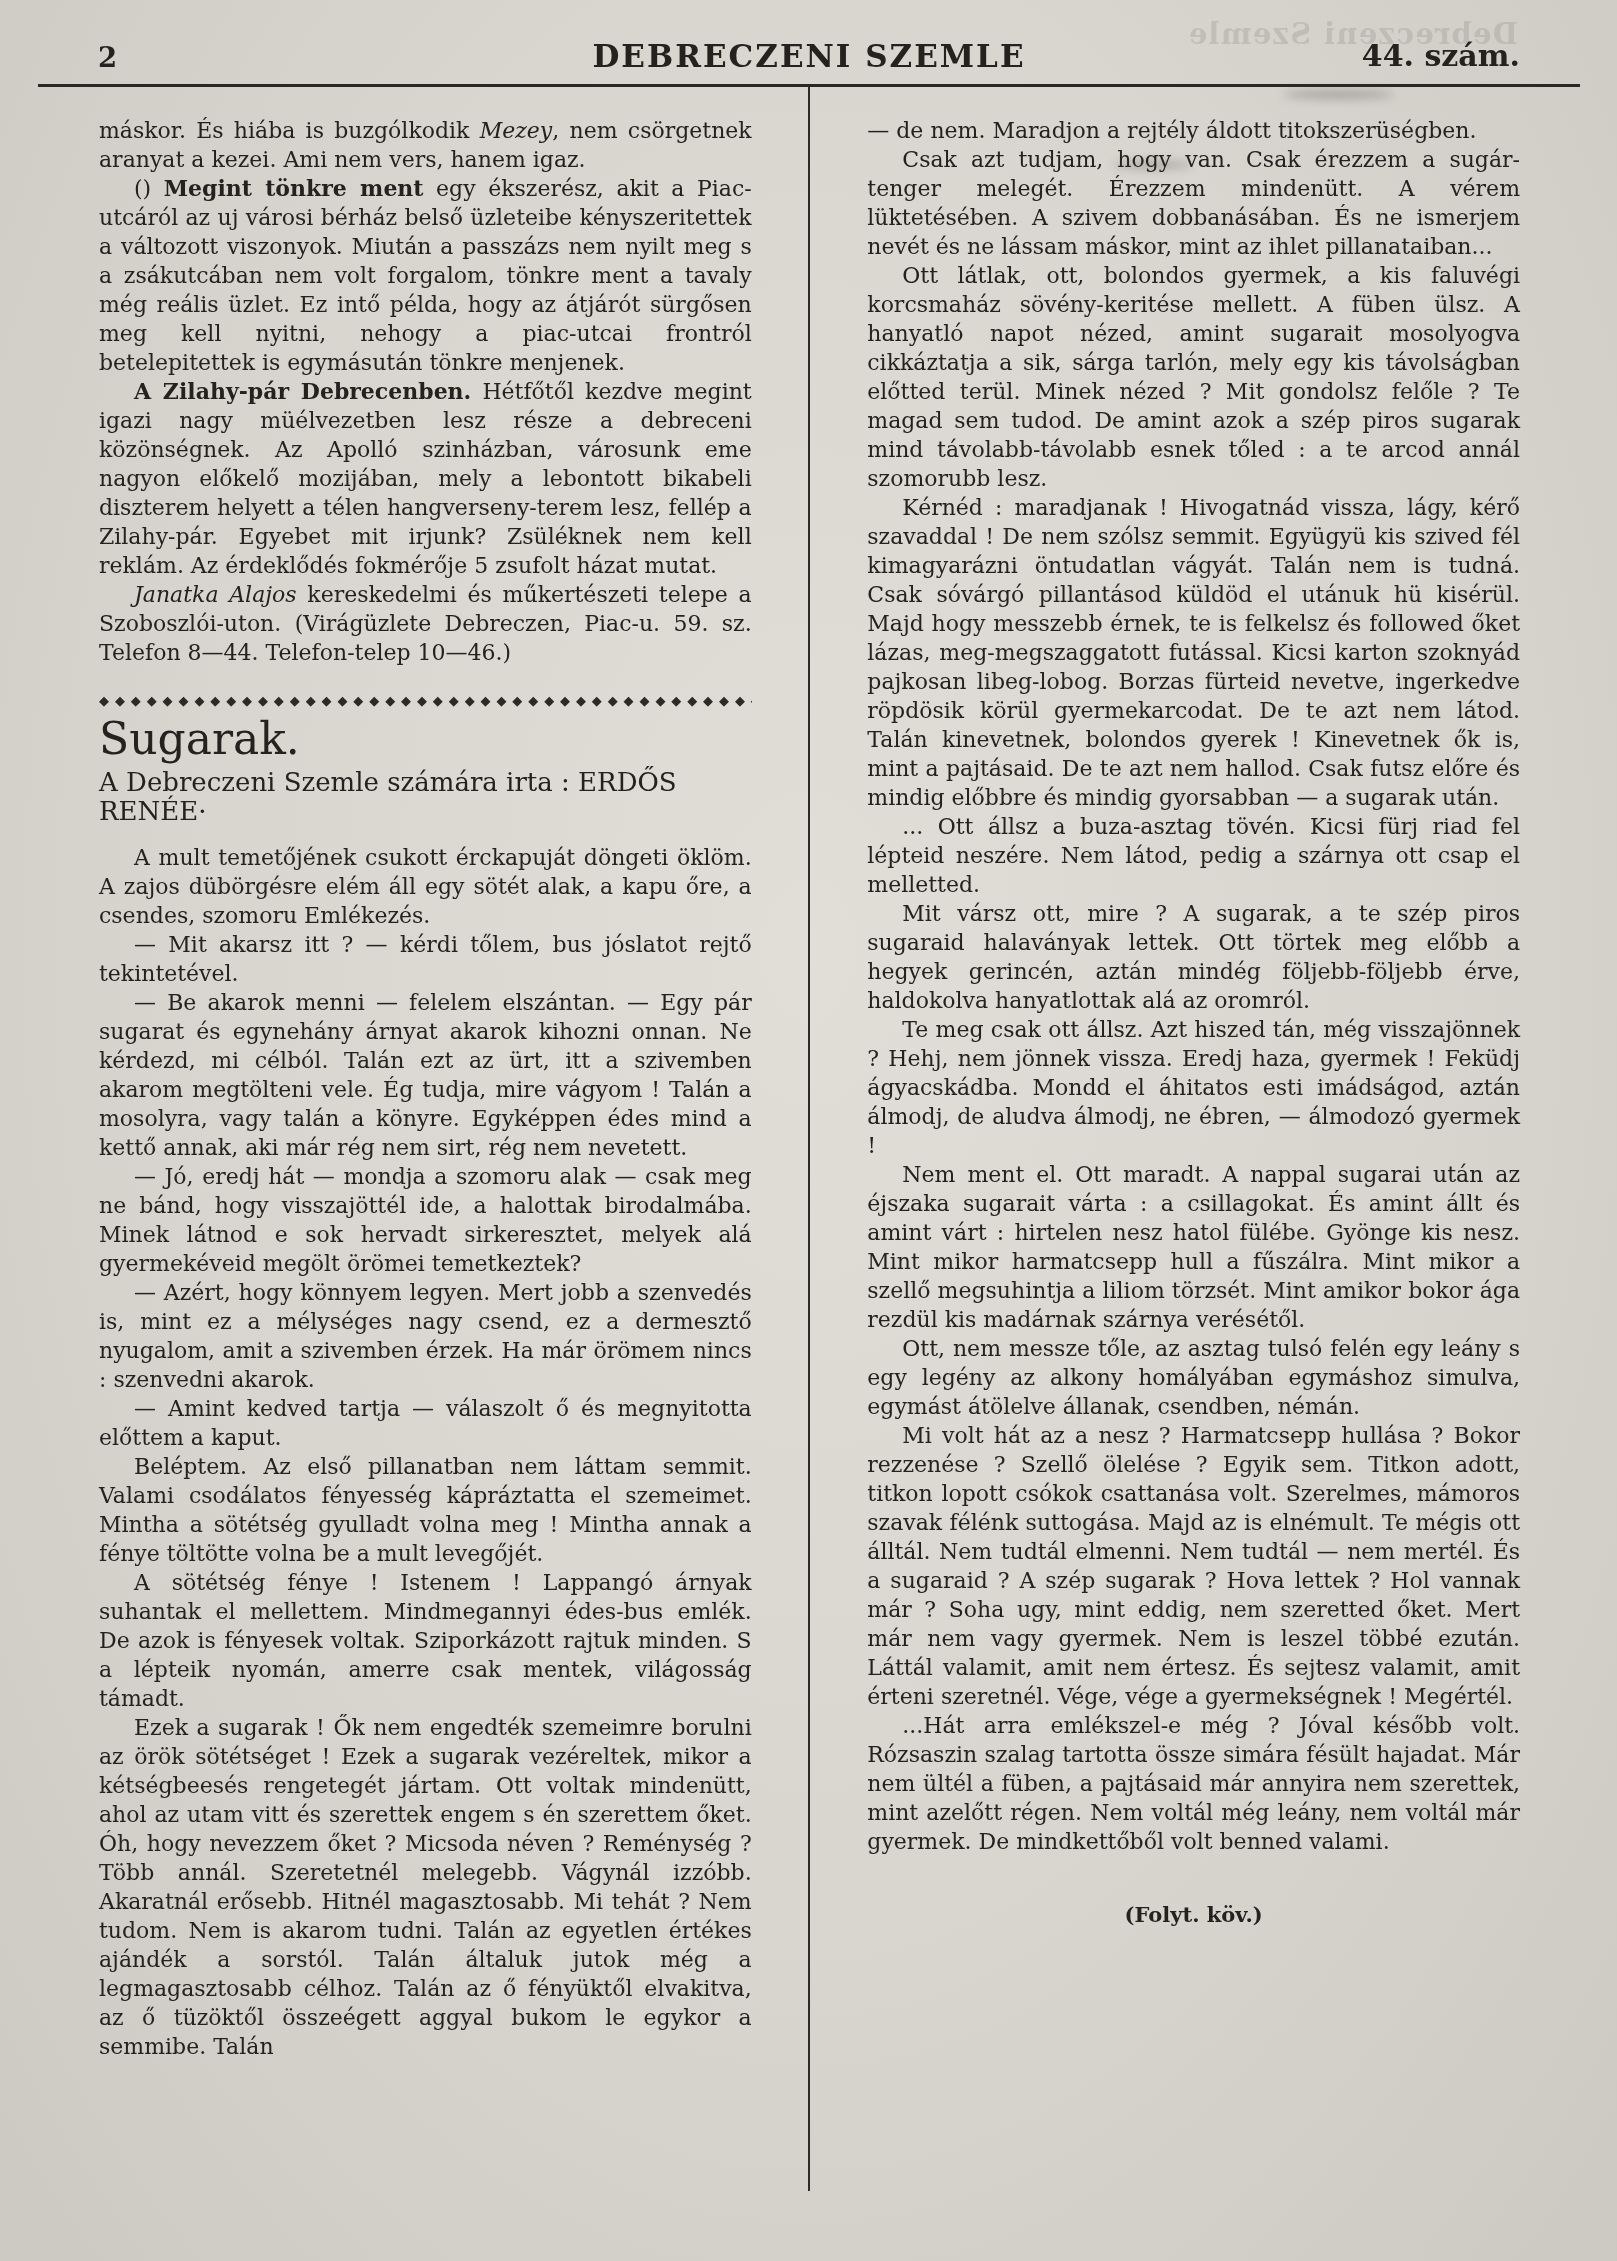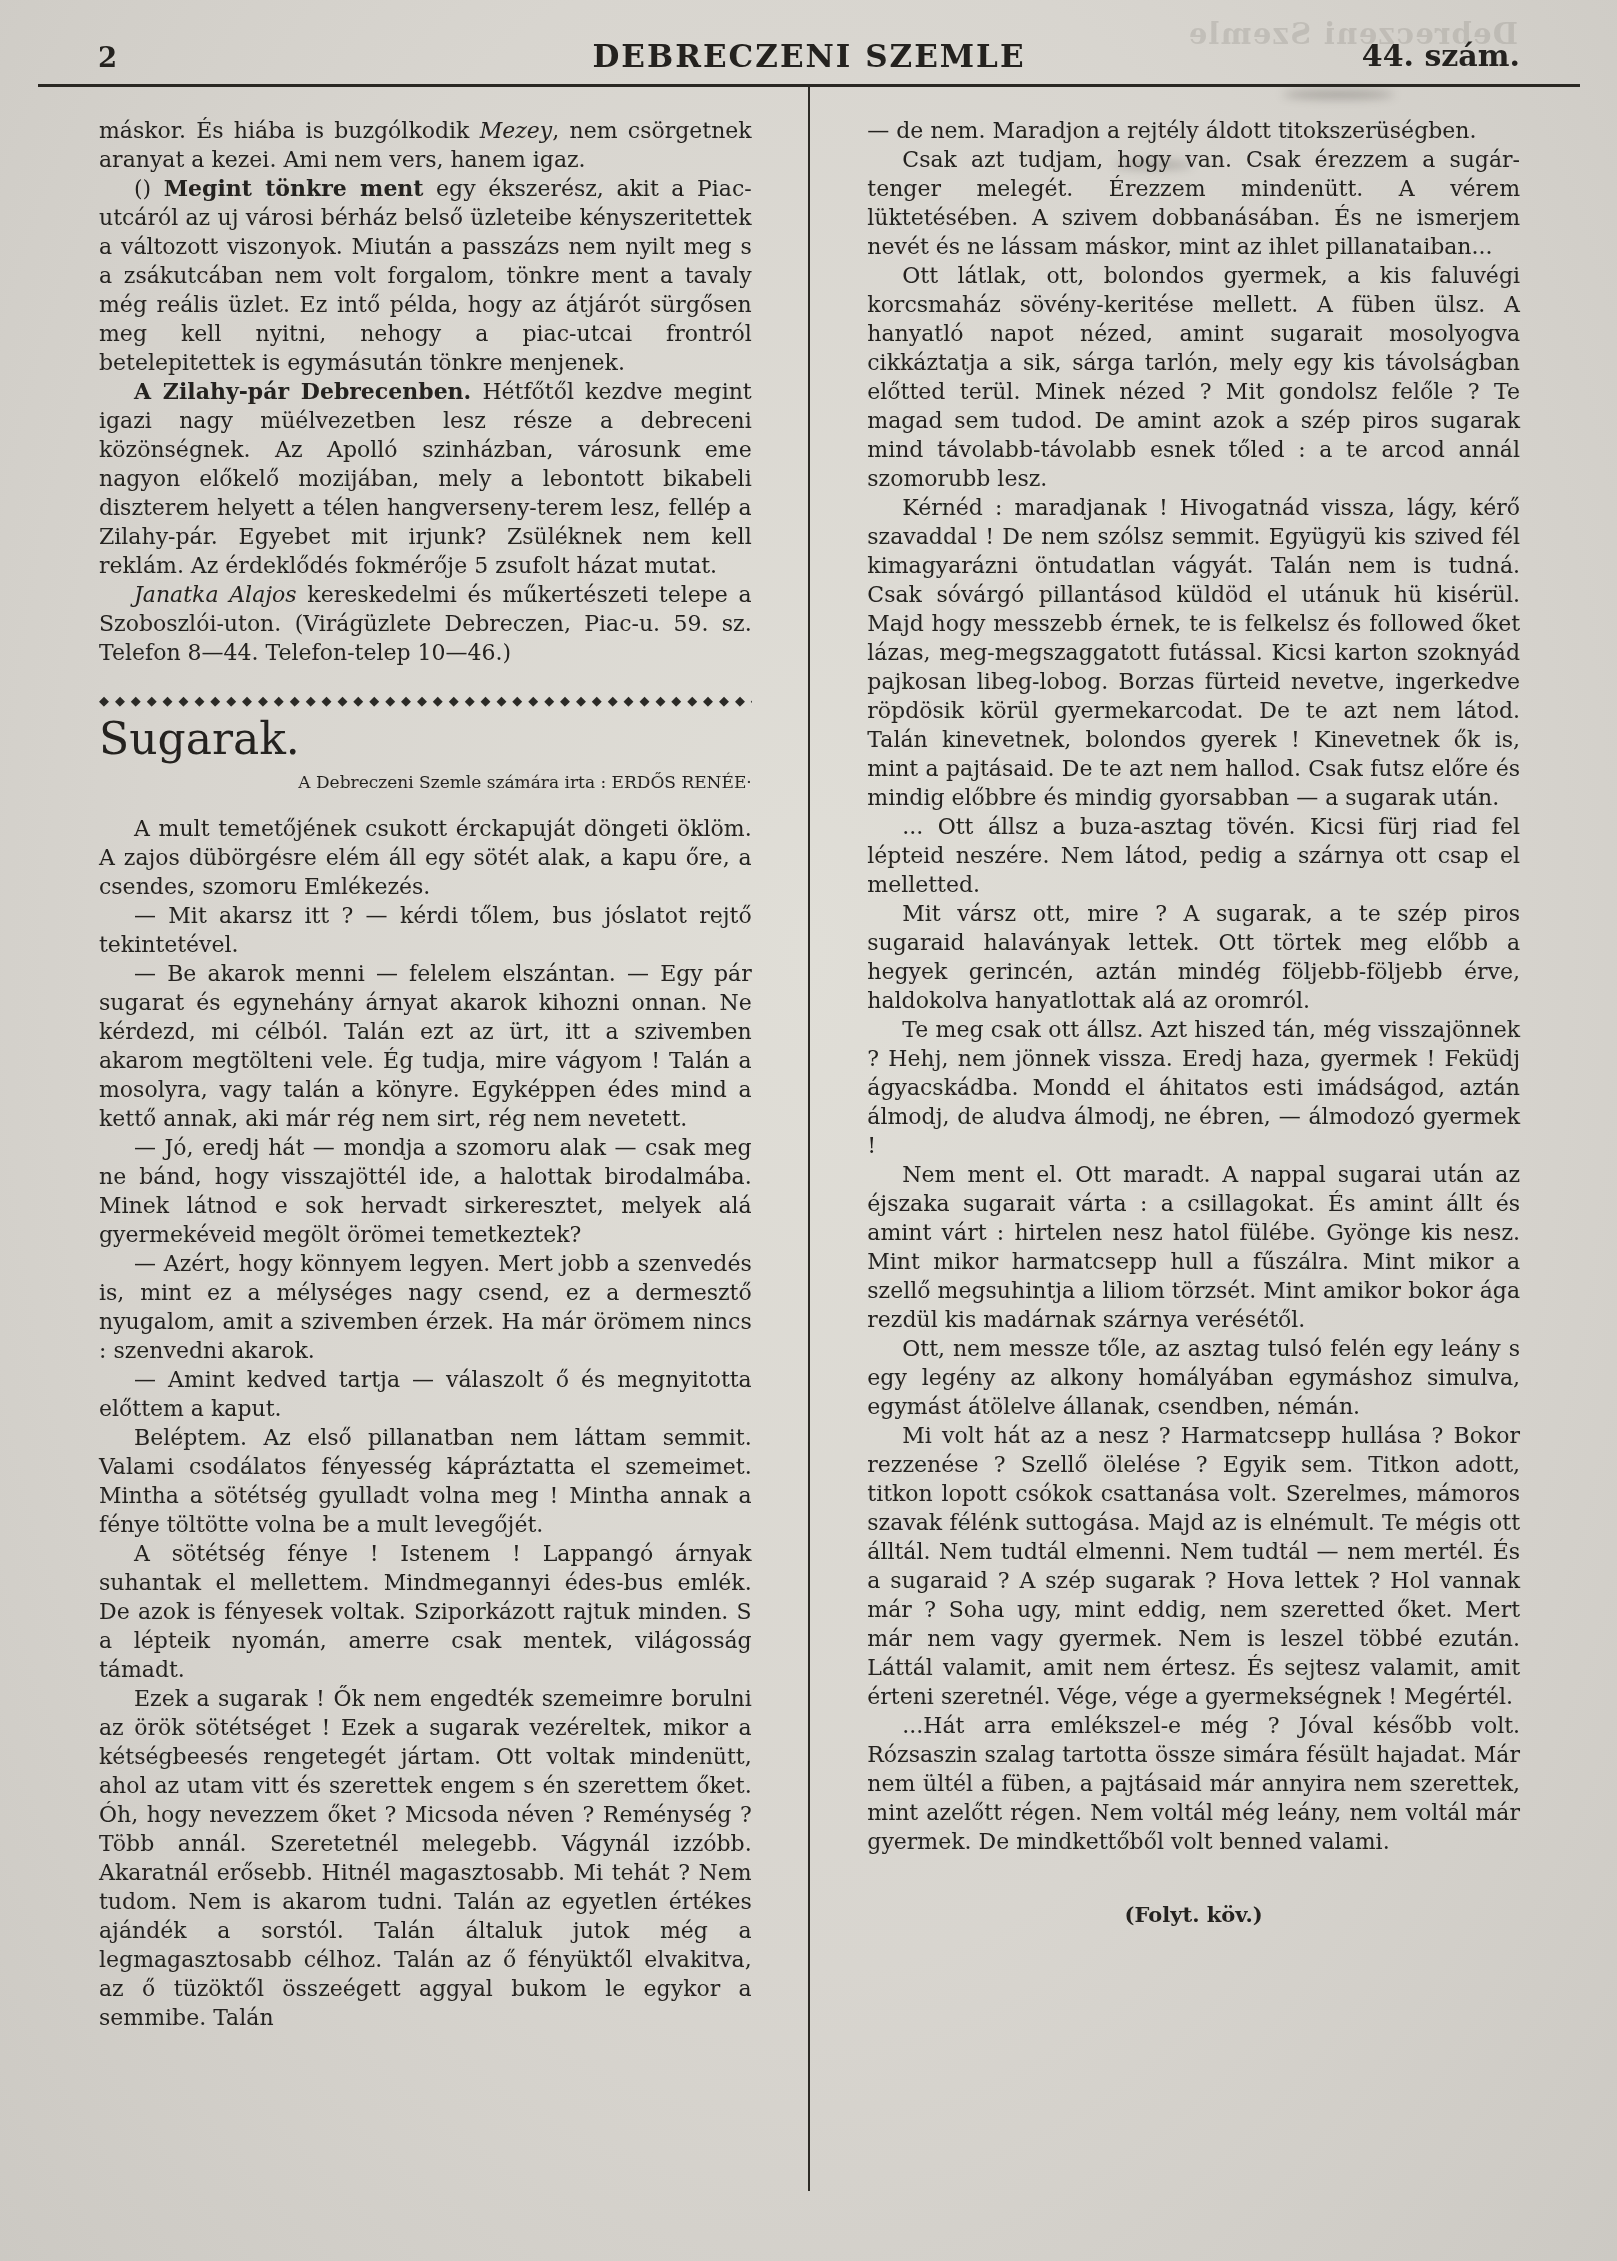--- a/index.html
+++ b/index.html
@@ -110,22 +110,22 @@
   }
   .article-title{
     margin:9.2px 0 14.4px 0;
     text-align:left;
     font-size:44px;
     font-weight:400;
     text-indent:0;
   }
   .byline{
     margin:8px 0 17px 0;
-    text-align:right;
-    font-size:17px;
+    text-align:left;
+    font-size:26px;
     text-indent:0;
   }
   .closing{
     margin-top:44px;
     text-align:center;
     font-weight:bold;
     font-size:21px;
   }
 </style>
 </head>

